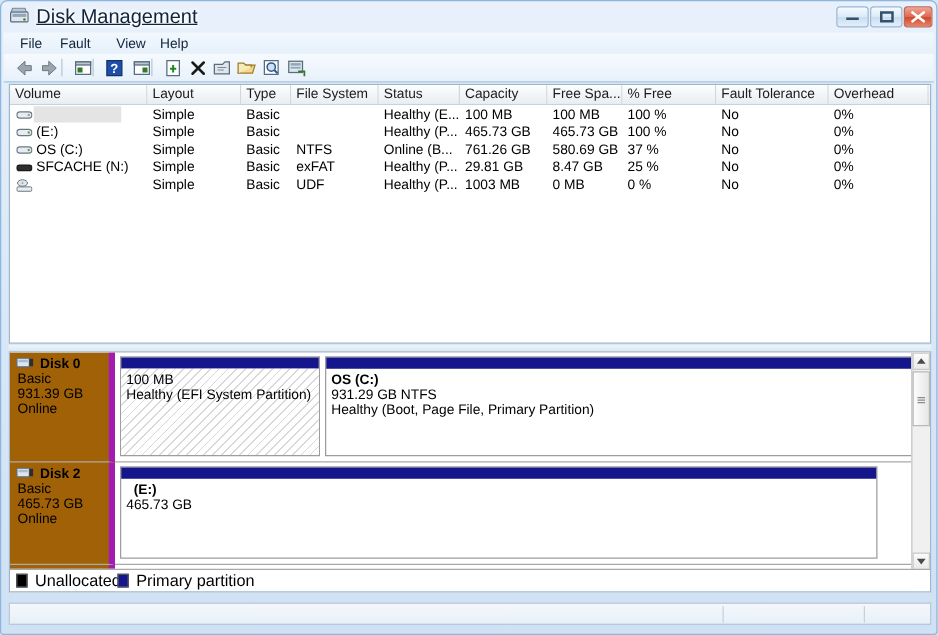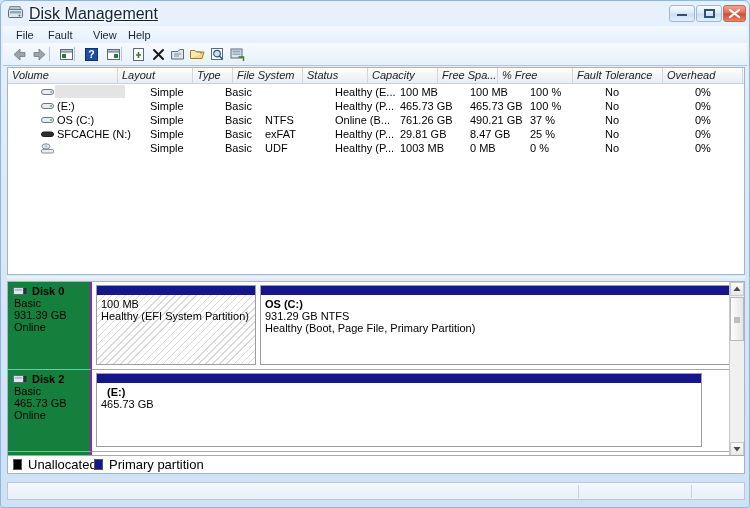--- a/index.html
+++ b/index.html
@@ -73,23 +73,22 @@
     background:linear-gradient(180deg,#fdfefe 0%,#f2f5f8 50%,#e9eef3 100%);
     border-bottom:1px solid #c6d2de;
   }
   .hcell{
     position:absolute;top:0;height:15px;line-height:15px;
     font-size:11px;color:#1b1b1b;
     border-right:1px solid #cdd8e2;
     box-sizing:border-box;padding-left:4px;
     white-space:nowrap;overflow:hidden;
     background:linear-gradient(180deg,#fdfefe 0%,#f2f5f8 50%,#e9eef3 100%);
-    font-style:italic;
-  }
-  .row{position:absolute;left:0;right:0;height:14px;margin-left:28px;}
+  }
+  .row{position:absolute;left:0;right:0;height:14px;}
   .cell{
     position:absolute;top:0;height:14px;line-height:14px;
     font-size:11px;color:#000;white-space:nowrap;overflow:hidden;
   }
   .volname{padding-left:21px;}
   .volicon{position:absolute;left:5px;top:2px;width:13px;height:10px;}
   .selband{position:absolute;background:#e4e4e4;}
   
   #splitter{
     position:absolute;left:6px;top:275px;width:738px;height:5px;
@@ -97,21 +96,21 @@
   }
   
   #graphpane{
     position:absolute;left:6px;top:280px;width:738px;height:193px;
     background:#ffffff;border:1px solid #9eb6cc;box-sizing:border-box;
     overflow:hidden;
   }
   .diskrow{position:absolute;left:0;right:0;}
   .diskinfo{
     position:absolute;left:0;top:0;width:84px;bottom:0;
-    background:#15803d;border-right:2px solid #a21caf;
+    background:#a16207;border-right:5px solid #a21caf;
     border-bottom:1px solid #a9a9a9;
     box-sizing:border-box;padding:3px 0 0 6px;
   }
   .dname{font-size:11px;font-weight:bold;color:#000;padding-left:18px;line-height:12px;}
   .dicon{position:absolute;left:5px;top:4px;width:14px;height:9px;}
   .dline{font-size:11px;color:#000;line-height:12px;}
   .diskarea{position:absolute;left:84px;right:0;top:0;bottom:0;
     border-bottom:1px solid #a9a9a9;box-sizing:border-box;}
   .part{
     position:absolute;top:3px;bottom:4px;
@@ -326,21 +325,21 @@
           <rect x="0.5" y="2.5" width="12" height="5" rx="2.5" fill="#e9edf1" stroke="#6b7882"></rect>
           <circle cx="10" cy="5" r="1" fill="#6aa84f"></circle>
         </svg>
       </span>
       <div class="cell volname" style="left:0;width:110px">OS (C:)</div>
       <div class="cell" style="left:114px;width:71px">Simple</div>
       <div class="cell" style="left:189px;width:36px">Basic</div>
       <div class="cell" style="left:229px;width:66px">NTFS</div>
       <div class="cell" style="left:299px;width:61px">Online (B...</div>
       <div class="cell" style="left:364px;width:66px">761.26 GB</div>
-      <div class="cell" style="left:434px;width:56px">490.21 GB</div>
+      <div class="cell" style="left:434px;width:56px">580.69 GB</div>
       <div class="cell" style="left:494px;width:71px">37 %</div>
       <div class="cell" style="left:569px;width:86px">No</div>
       <div class="cell" style="left:659px;width:76px">0%</div>
     </div>
 
     <div class="row" style="top:59px">
       <span class="volicon">
         <svg width="13" height="10" viewBox="0 0 13 10">
           <rect x="0.5" y="3" width="12" height="4.5" rx="2.2" fill="#2e2e2e" stroke="#1a1a1a"></rect>
         </svg>

